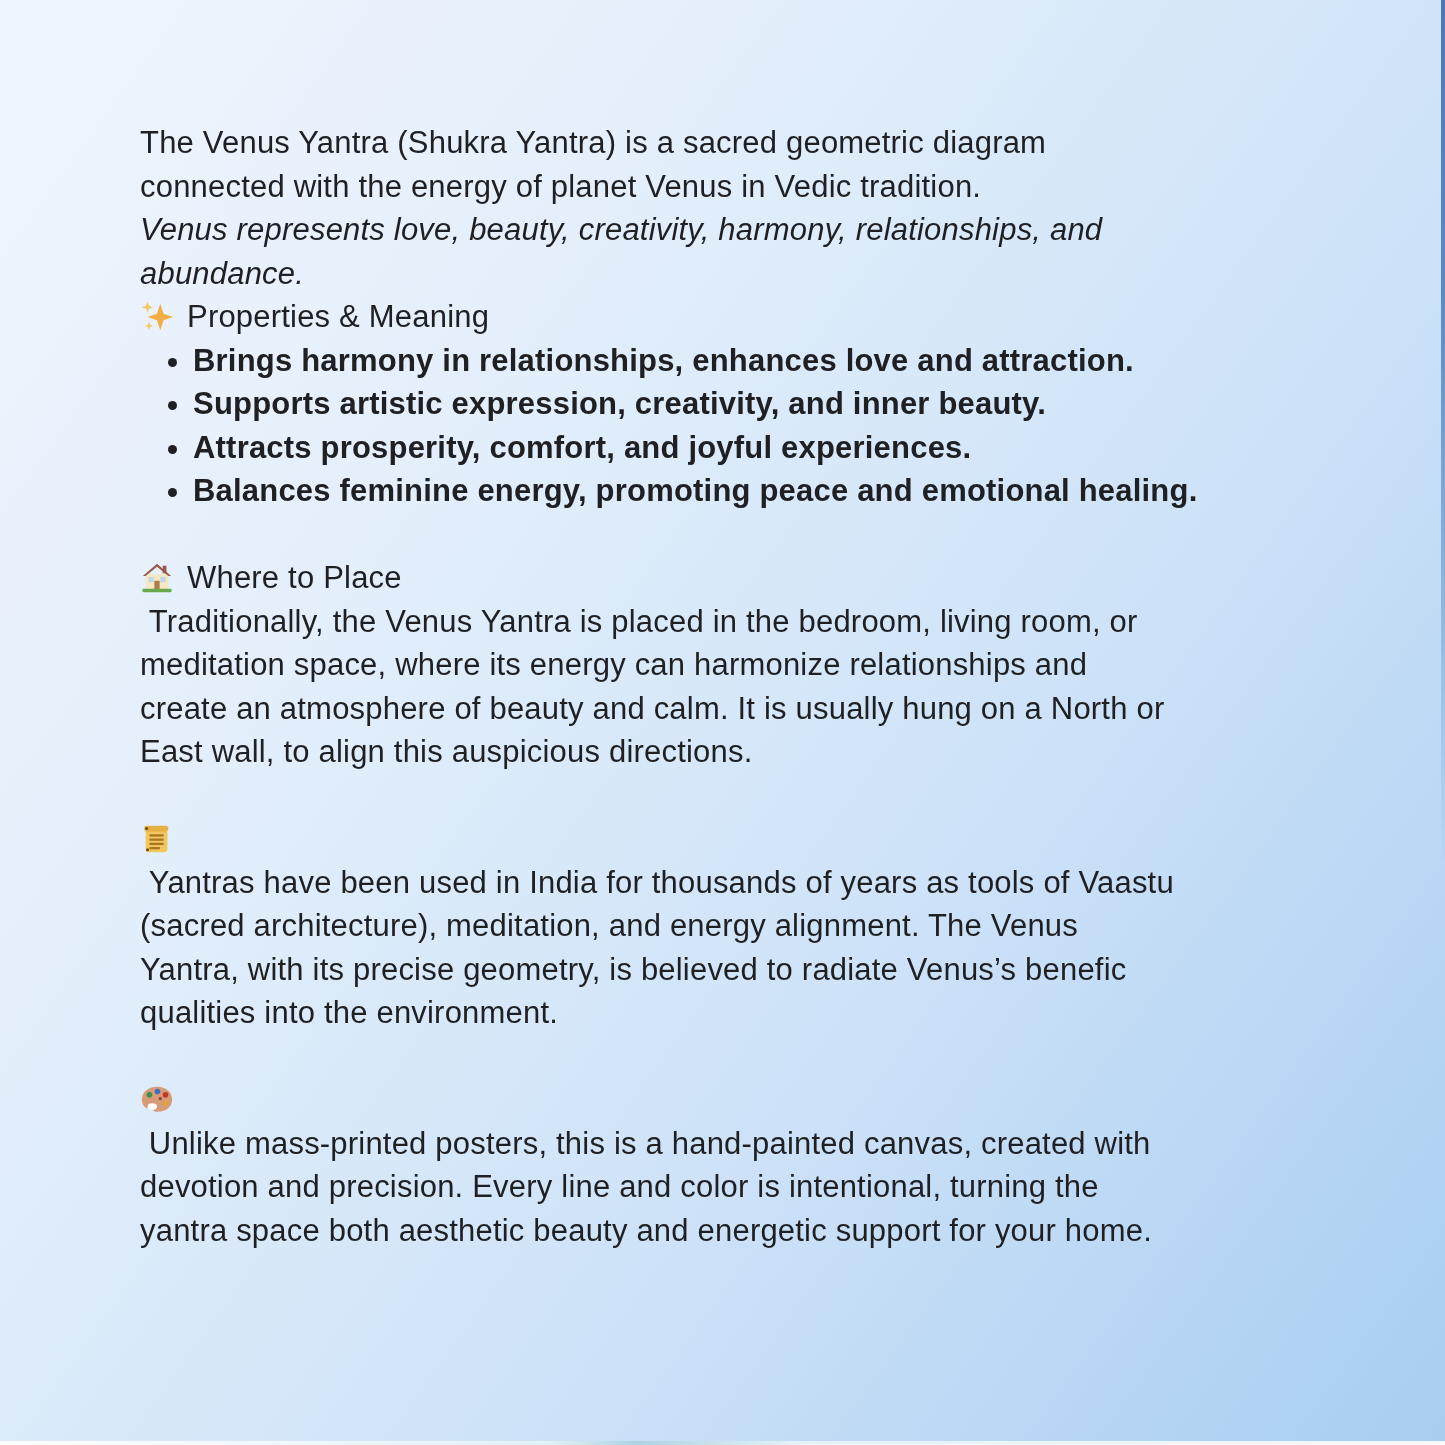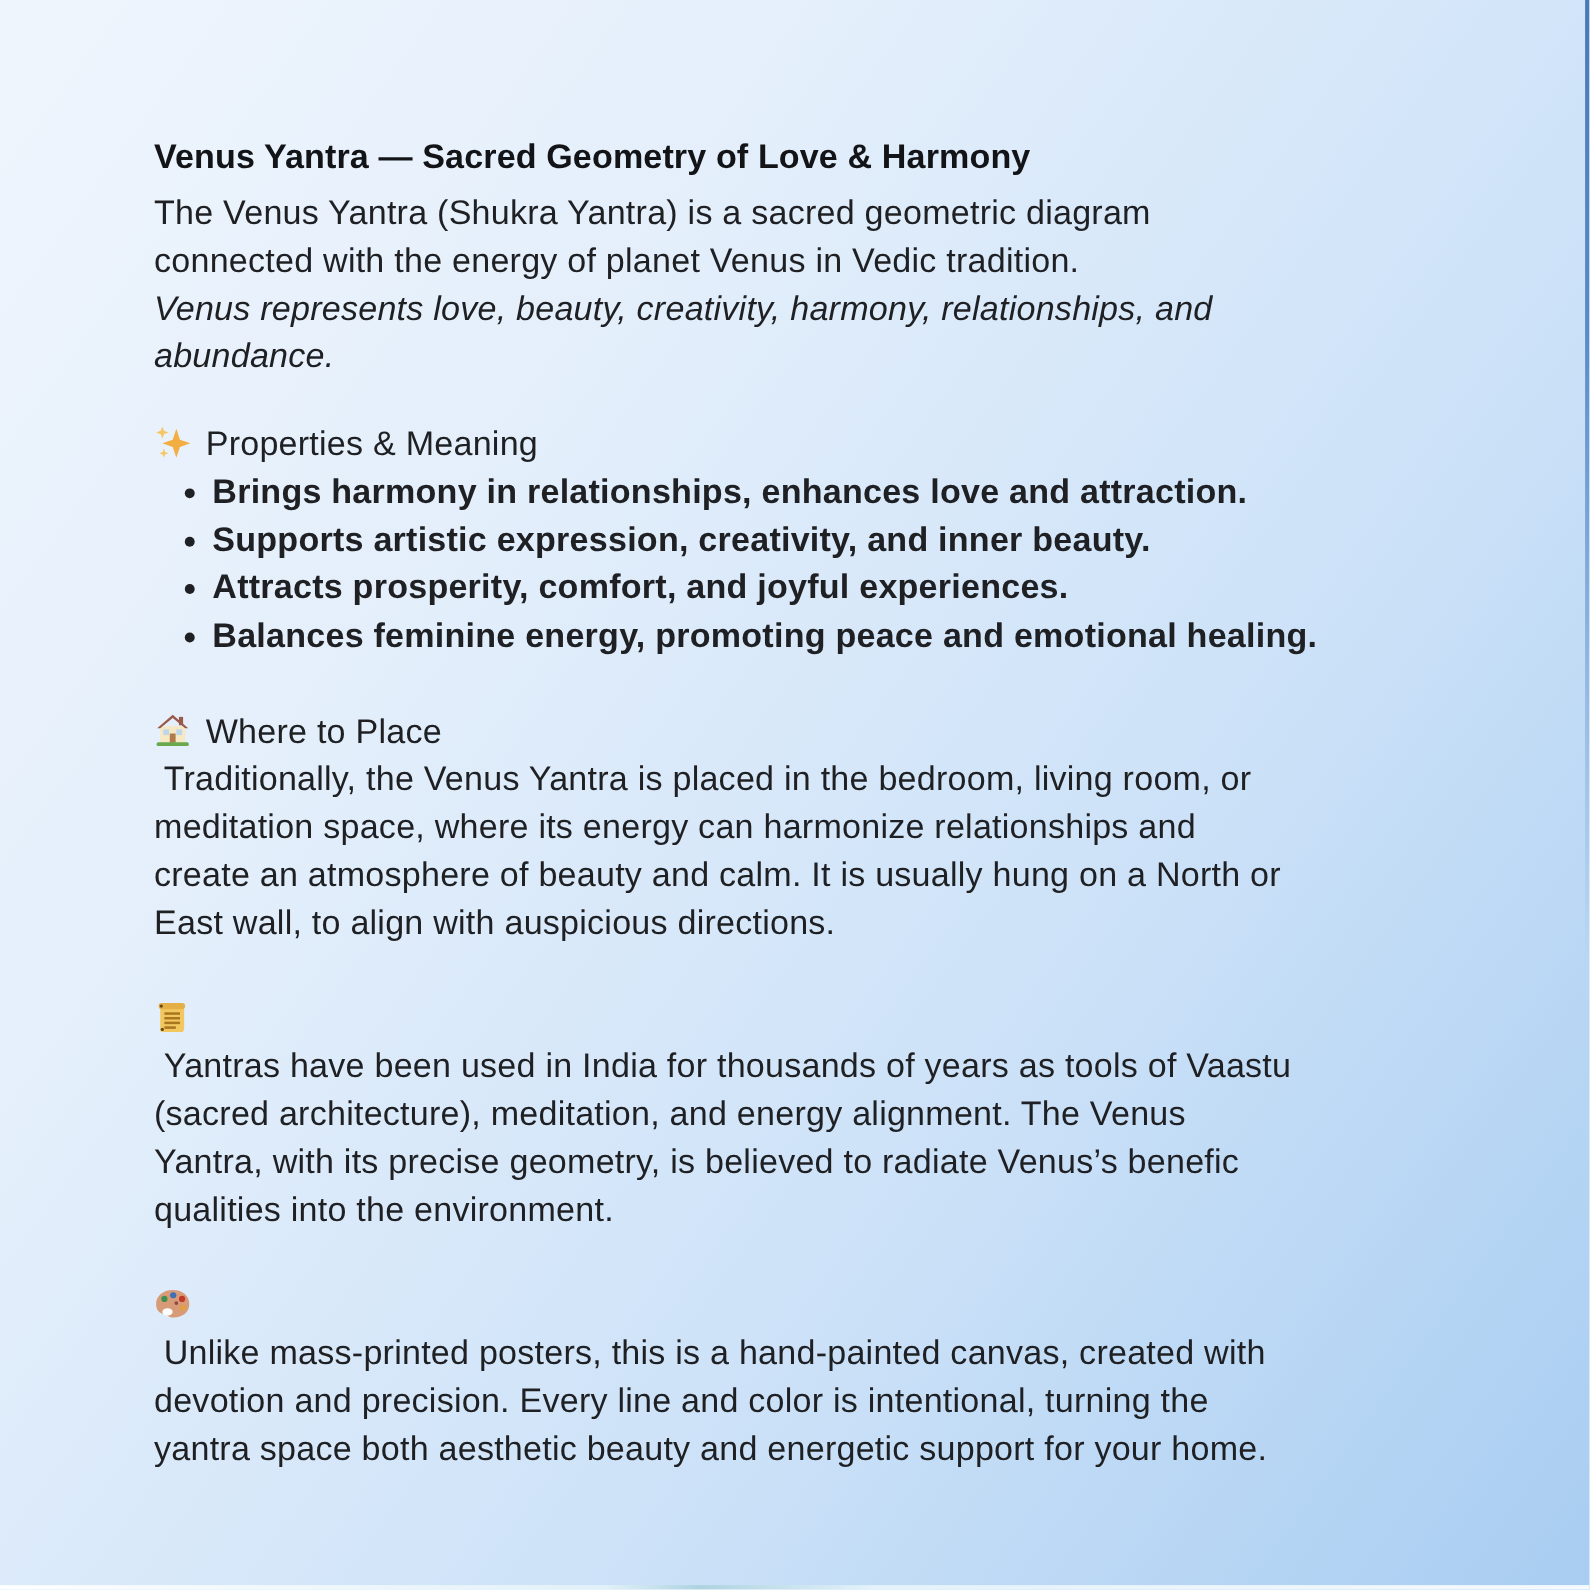--- a/index.html
+++ b/index.html
@@ -28,21 +28,20 @@
     margin: 0 0 7px 0;
     letter-spacing: 0.1px;
   }
   p.body { margin: 0; white-space: pre-wrap; }
   .italic { font-style: italic; }
   .section-heading {
     display: flex;
     align-items: center;
     gap: 13px;
     height: 43.5px;
-    margin-top: 36px;
   }
   .sec-gap { margin-top: 43.5px; text-align: center; }
   .section-heading .icon { flex: 0 0 auto; display: inline-flex; }
   ul.bullets {
     margin: 0;
     padding-left: 53px;
     list-style: disc outside;
   }
   ul.bullets li { line-height: 43.5px; font-weight: bold; }
   
@@ -66,21 +65,20 @@
       rgba(255,255,255,0.9) 100%);
     pointer-events: none;
   }
 </style>
 </head>
 <body>
 
 <div class="page">
   <div class="content">
 
-    <h1 class="title">Venus Yantra — Sacred Geometry of Love &amp; Harmony</h1>
 
     <p class="body">The Venus Yantra (Shukra Yantra) is a sacred geometric diagram
 connected with the energy of planet Venus in Vedic tradition.</p>
     <p class="body italic">Venus represents love, beauty, creativity, harmony, relationships, and
 abundance.</p>
 
     <div class="section-heading">
       <span class="icon">
         <svg width="34" height="34" viewBox="0 0 36 36">
           <path d="M21.5 4 L25 14.5 L35 18 L25 21.5 L21.5 32 L18 21.5 L8 18 L18 14.5 Z" fill="#F2AE43"></path>
@@ -107,21 +105,21 @@
           <rect x="21.5" y="17" width="5.5" height="5.5" fill="#BCD6EA"></rect>
           <rect x="15.2" y="21" width="5.6" height="9" fill="#B07B4A"></rect>
           <rect x="2.5" y="29.5" width="31" height="3.5" rx="1.5" fill="#6AA84F"></rect>
         </svg>
       </span>
       <span>Where to Place</span>
     </div>
     <p class="body"> Traditionally, the Venus Yantra is placed in the bedroom, living room, or
 meditation space, where its energy can harmonize relationships and
 create an atmosphere of beauty and calm. It is usually hung on a North or
-East wall, to align with auspicious directions.</p>
+East wall, to align this auspicious directions.</p>
 
     <div class="section-heading sec-gap">
       <span class="icon">
         <svg width="34" height="34" viewBox="0 0 36 36">
           <path d="M8 6 Q6 6 6 9 L6 30 Q6 32 9 32 L26 32 Q29 32 29 28 L29 9 Q29 6 27 6 Z" fill="#F3C75F"></path>
           <path d="M7 4 L27 4 Q30 4 30 7 Q30 10 27 10 L7 10 Q4.5 10 4.5 7 Q4.5 4 7 4 Z" fill="#E4AF45"></path>
           <rect x="10" y="13" width="15" height="2.4" fill="#A9751F"></rect>
           <rect x="10" y="17.5" width="15" height="2.4" fill="#A9751F"></rect>
           <rect x="10" y="22" width="15" height="2.4" fill="#A9751F"></rect>
           <rect x="10" y="26.5" width="11" height="2.4" fill="#A9751F"></rect>

